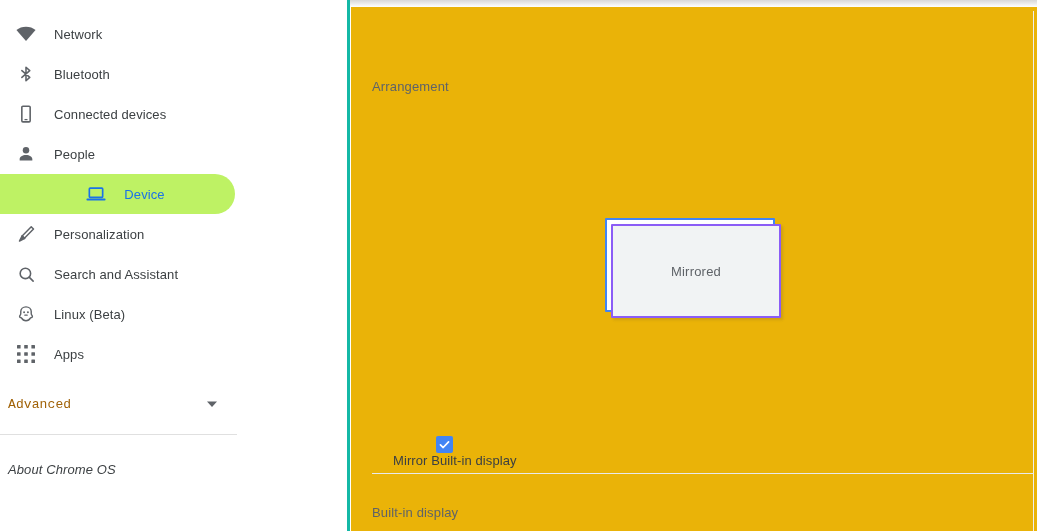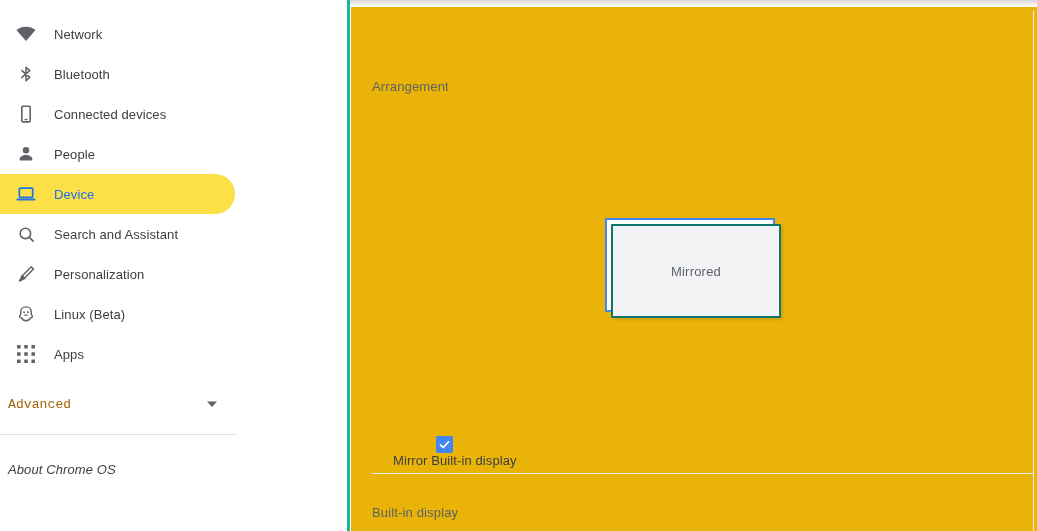--- a/index.html
+++ b/index.html
@@ -86,21 +86,22 @@
 
   .nav-label {
     font-size: 13px;
     line-height: 1;
     color: #3c4043;
     letter-spacing: .1px;
     white-space: nowrap;
   }
 
   .nav-item.selected {
-    background: #fde047;
+    background: #bef264;
+    justify-content: center;
   }
   .nav-item.selected .nav-label { color: #1a73e8; font-weight: 500; }
   .nav-item.selected .nav-icon { color: #1a73e8; }
 
   
   .advanced-row {
     display: flex;
     align-items: center;
     height: 40px;
     width: 237px;
@@ -193,21 +194,21 @@
     border: 2px solid #4285f4;
     background: #ffffff;
     border-radius: 1px;
   }
   .disp-front {
     position: absolute;
     left: 6px;
     top: 6px;
     width: 170px;
     height: 94px;
-    border: 2px solid #0f766e;
+    border: 2px solid #8b5cf6;
     background: #f1f3f4;
     border-radius: 1px;
     display: flex;
     align-items: center;
     justify-content: center;
     box-shadow: 2px 2px 3px rgba(60,64,67,0.16);
   }
   .disp-front-label {
     font-size: 13px;
     color: #5f6368;
@@ -313,36 +314,36 @@
           <svg width="20" height="20" viewBox="0 0 24 24" fill="none" stroke="currentColor" stroke-width="2">
             <rect x="4" y="5" width="16" height="11" rx="1"></rect>
             <path d="M1.6 18.6h20.8" stroke-width="2.2" stroke-linecap="round"></path>
           </svg>
         </span>
         <span class="nav-label">Device</span>
       </div>
 
       <div class="nav-item">
         <span class="nav-icon">
+          <svg width="20" height="20" viewBox="0 0 24 24" fill="none" stroke="currentColor" stroke-width="1.8" stroke-linejoin="round">
+            <path d="M19.4 3.3 21 4.9 9.8 16.1 7.1 13.4 18.3 2.2z" transform="translate(0,1.2)"></path>
+            <path d="M7.4 14.1 4.2 20.4l6.3-3.2z" fill="currentColor"></path>
+          </svg>
+        </span>
+        <span class="nav-label">Personalization</span>
+      </div>
+
+      <div class="nav-item">
+        <span class="nav-icon">
           <svg width="19" height="19" viewBox="0 0 24 24" fill="none" stroke="currentColor" stroke-width="2" stroke-linecap="round">
             <circle cx="10.6" cy="10.6" r="6.6"></circle>
             <line x1="15.6" y1="15.6" x2="20.4" y2="20.4"></line>
           </svg>
         </span>
         <span class="nav-label">Search and Assistant</span>
-      </div>
-
-      <div class="nav-item">
-        <span class="nav-icon">
-          <svg width="20" height="20" viewBox="0 0 24 24" fill="none" stroke="currentColor" stroke-width="1.8" stroke-linejoin="round">
-            <path d="M19.4 3.3 21 4.9 9.8 16.1 7.1 13.4 18.3 2.2z" transform="translate(0,1.2)"></path>
-            <path d="M7.4 14.1 4.2 20.4l6.3-3.2z" fill="currentColor"></path>
-          </svg>
-        </span>
-        <span class="nav-label">Personalization</span>
       </div>
 
       <div class="nav-item">
         <span class="nav-icon">
           <svg width="21" height="21" viewBox="0 0 24 24" fill="none" stroke="currentColor" stroke-width="1.7">
             <path d="M12 2.8c-3.5 0-6.3 2.6-6.3 6 0 1.6.5 2.6-.6 3.9-.9 1.1-1.1 2.1-.2 2.7.7.5 1.5.2 1.9 1 .9 1.8 2.8 3 5.2 3s4.3-1.2 5.2-3c.4-.8 1.2-.5 1.9-1 .9-.6.7-1.6-.2-2.7-1.1-1.3-.6-2.3-.6-3.9 0-3.4-2.8-6-6.3-6z"></path>
             <circle cx="9.7" cy="9.3" r="1.15" fill="currentColor" stroke="none"></circle>
             <circle cx="14.3" cy="9.3" r="1.15" fill="currentColor" stroke="none"></circle>
             <path d="M10.6 12.8h2.8" stroke-width="1.5" stroke-linecap="round"></path>
           </svg>

